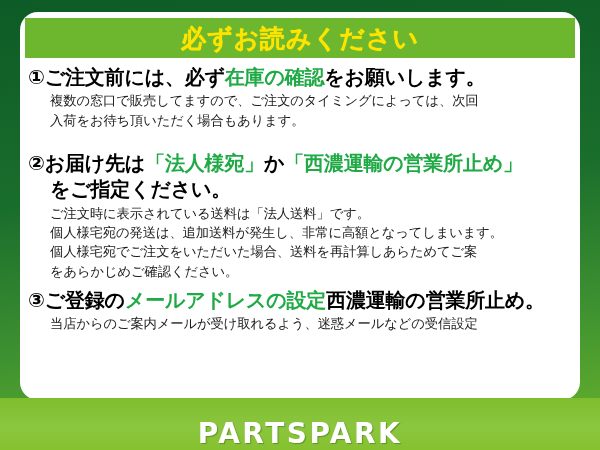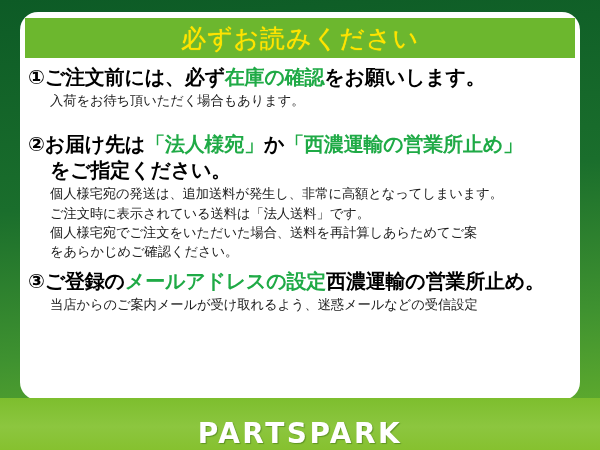--- a/index.html
+++ b/index.html
@@ -40,21 +40,21 @@
     width: 550px;
     height: 40px;
     background: #6cb72e;
     display: flex;
     align-items: center;
     justify-content: center;
   }
   .title-text {
     color: #ffe400;
     font-size: 25px;
-    font-weight: normal;
+    font-weight: bold;
     letter-spacing: 1px;
     line-height: 1;
     text-shadow: 0 0 1px #ffe400;
   }
 
   
   .content {
     position: absolute;
     left: 0;
     top: 52px;
@@ -132,29 +132,30 @@
 
     <div class="title-banner">
       <span class="title-text">必ずお読みください</span>
     </div>
 
     <div class="content">
 
       <div class="section" id="sec1">
         <div class="sec-head"><span>①</span><span>ご注文前には、必ず</span><span class="hl">在庫の確認</span><span>をお願いします。</span></div>
         <div class="sec-body">
+          <div>複数の窓口で販売してますので、ご注文のタイミングによっては、次回</div>
           <div>入荷をお待ち頂いただく場合もあります。</div>
         </div>
       </div>
 
       <div class="section" id="sec2">
         <div class="sec-head wrap"><span>②</span><span>お届け先は</span><span class="hl">「法人様宛」</span><span>か</span><span class="hl">「西濃運輸の営業所止め」</span><span class="indent2">をご指定ください。</span></div>
         <div class="sec-body">
+          <div>ご注文時に表示されている送料は「法人送料」です。</div>
           <div>個人様宅宛の発送は、追加送料が発生し、非常に高額となってしまいます。</div>
-          <div>ご注文時に表示されている送料は「法人送料」です。</div>
           <div>個人様宅宛でご注文をいただいた場合、送料を再計算しあらためてご案</div>
           <div>をあらかじめご確認ください。</div>
         </div>
       </div>
 
       <div class="section" id="sec3">
         <div class="sec-head"><span>③</span><span>ご登録の</span><span class="hl">メールアドレスの設定</span><span>西濃運輸の営業所止め。</span></div>
         <div class="sec-body">
           <div>当店からのご案内メールが受け取れるよう、迷惑メールなどの受信設定</div>
         </div>

